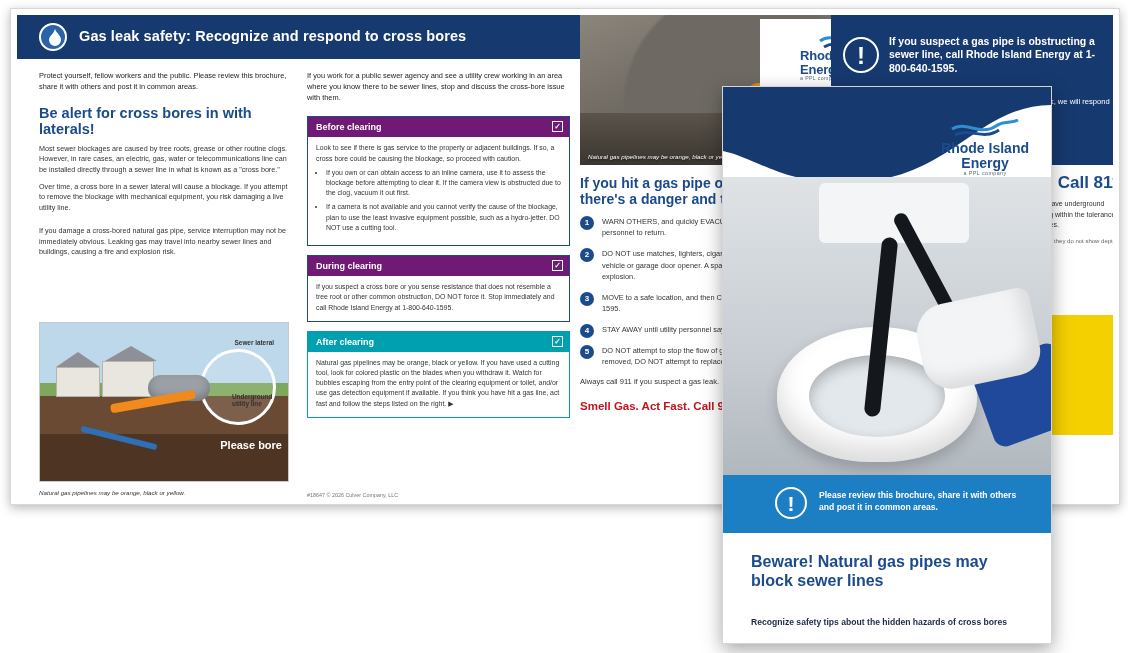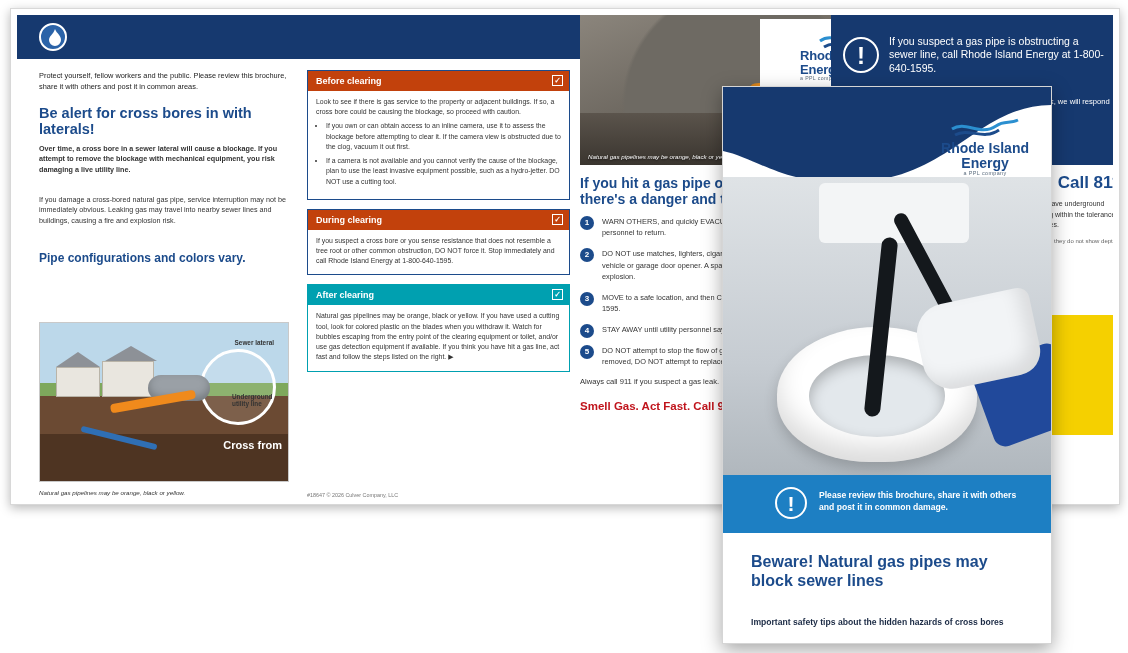--- a/index.html
+++ b/index.html
@@ -116,21 +116,21 @@
     background: rgba(255,255,255,.12);
   }
   .cap-italic {
     position: absolute; left: 0; bottom: 2px;
     font-size: 6.2px; font-style: italic; color: #333;
   }
 
   
   .box { border: 1px solid #1c4b8b; margin-bottom: 9px; position: relative; }
   .box .box-hd {
-    background: #c2410c; color: #fff; font-weight: bold; font-size: 9px;
+    background: #701a75; color: #fff; font-weight: bold; font-size: 9px;
     padding: 5px 8px; position: relative;
   }
   .box.teal { border-color: #00a0b0; }
   .box.teal .box-hd { background: #00a0b0; }
   .box .box-bd { padding: 6px 8px 8px 8px; font-size: 6.9px; line-height: 1.48; color: #333; }
   .box .tick {
     position: absolute; right: 6px; top: 4px; width: 11px; height: 11px;
     border: 1px solid #ffffff; color: #ffffff; font-size: 8px;
     line-height: 10px; text-align: center;
   }
@@ -179,21 +179,21 @@
     position: absolute; right: 0; top: 0; width: 290px; height: 150px;
     background: #16396f; color: #ffffff;
   }
   .alert-blue .ex-circle {
     position: absolute; left: 12px; top: 22px; width: 36px; height: 36px;
     border: 2px solid #ffffff; border-radius: 50%;
     color: #ffffff; font-size: 24px; font-weight: bold; text-align: center; line-height: 33px;
   }
   .alert-blue .al-txt {
     position: absolute; left: 58px; top: 20px; width: 220px;
-    font-size: 10.5px; font-weight: normal; line-height: 1.28;
+    font-size: 10.5px; font-weight: bold; line-height: 1.28;
   }
   .alert-blue .al-sub {
     position: absolute; left: 58px; top: 82px; width: 222px;
     font-size: 7.6px; line-height: 1.4; font-weight: normal;
   }
 
   .steps-wrap { position: absolute; left: 0; top: 160px; width: 541px; }
   .steps-h {
     color: #1c4b8b; font-weight: bold; font-size: 14px; line-height: 1.15;
     margin-bottom: 9px;
@@ -315,46 +315,48 @@
 
   <div class="spread">
     <div class="spread-inner">
 
       <div class="hdr">
         <div class="flame-badge">
           <svg width="18" height="22" viewBox="0 0 18 22">
             <path d="M9 1 C11 6 15 7 15 12 A6 6 0 0 1 3 12 C3 8 7 7 9 1 Z" fill="#ffffff"></path>
           </svg>
         </div>
+        <div class="hdr-title">Gas leak safety: Recognize and respond to cross bores</div>
       </div>
 
       <div class="panel-left">
         <div class="lede">Protect yourself, fellow workers and the public. Please review this brochure, share it with others and post it in common areas.</div>
         <div class="h-blue">Be alert for cross bores in with laterals!</div>
-        <div class="body-txt" style="margin-bottom:20px;font-weight:bold">Over time, a cross bore in a sewer lateral will cause a blockage. If you attempt to remove the blockage with mechanical equipment, you risk damaging a live utility line.</div>
+        <div class="body-txt" style="margin-bottom:7px">Most sewer blockages are caused by tree roots, grease or other routine clogs. However, in rare cases, an electric, gas, water or telecommunications line can be installed directly through a sewer line in what is known as a "cross bore."</div>
+        <div class="body-txt" style="margin-bottom:13px;font-weight:normal">Over time, a cross bore in a sewer lateral will cause a blockage. If you attempt to remove the blockage with mechanical equipment, you risk damaging a live utility line.</div>
         <div class="body-txt" style="margin-bottom:26px">If you damage a cross-bored natural gas pipe, service interruption may not be immediately obvious. Leaking gas may travel into nearby sewer lines and buildings, causing a fire and explosion risk.</div>
-        <div class="h-blue-sm">Pipe configurations and colors vary.</div>
 
         <div class="illus">
           <div class="house" style="left:16px;top:44px;width:44px;height:30px"></div>
           <div class="roof" style="left:16px;top:29px"></div>
           <div class="house" style="left:62px;top:38px;width:52px;height:36px"></div>
           <div class="roof" style="left:65px;top:23px;border-left-width:26px;border-right-width:26px"></div>
           <div class="magnifier"></div>
           <div class="pipe-gray"></div>
           <div class="pipe-orange"></div>
           <div class="pipe-blue"></div>
           <div class="callout" style="right:14px;top:16px;color:#333;text-shadow:none">Sewer lateral</div>
           <div class="callout" style="right:12px;top:70px;color:#333;text-shadow:none;width:44px">Underground utility line</div>
-          <div class="crossbore-lbl">Cross from</div>
+          <div class="crossbore-lbl">Please bore</div>
         </div>
         <div class="cap-italic">Natural gas pipelines may be orange, black or yellow.</div>
       </div>
 
       <div class="panel-mid">
+        <div class="lede">If you work for a public sewer agency and see a utility crew working in an area where you know there to be sewer lines, stop and discuss the cross-bore issue with them.</div>
 
         <div class="box">
           <div class="box-hd">
             <span>Before clearing</span>
             <span class="tick">✓</span>
           </div>
           <div class="box-bd">
             <div>Look to see if there is gas service to the property or adjacent buildings. If so, a cross bore could be causing the blockage, so proceed with caution.</div>
             <ul>
               <li>If you own or can obtain access to an inline camera, use it to assess the blockage before attempting to clear it. If the camera view is obstructed due to the clog, vacuum it out first.</li>
@@ -476,22 +478,22 @@
       <div class="toilet-bowl"></div>
       <div class="toilet-hole"></div>
       <div class="hose"></div>
       <div class="hose2"></div>
       <div class="sleeve"></div>
       <div class="glove"></div>
     </div>
 
     <div class="cv-band">
       <div class="ex">!</div>
-      <div class="bt">Please review this brochure, share it with others and post it in common damage.</div>
+      <div class="bt">Please review this brochure, share it with others and post it in common areas.</div>
     </div>
 
     <div class="cv-bottom">
       <div class="cv-title">Beware! Natural gas pipes may block sewer lines</div>
-      <div class="cv-sub">Important safety tips about the hidden hazards of cross bores</div>
+      <div class="cv-sub">Recognize safety tips about the hidden hazards of cross bores</div>
     </div>
   </div>
 
 </div>
 
 </body></html>

